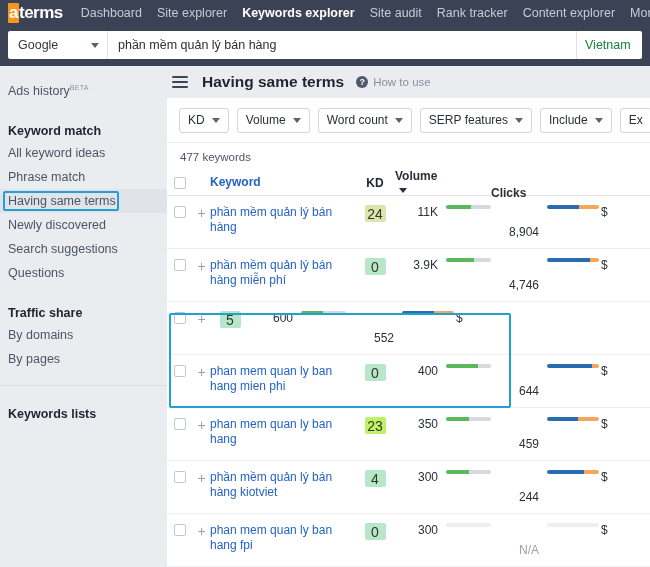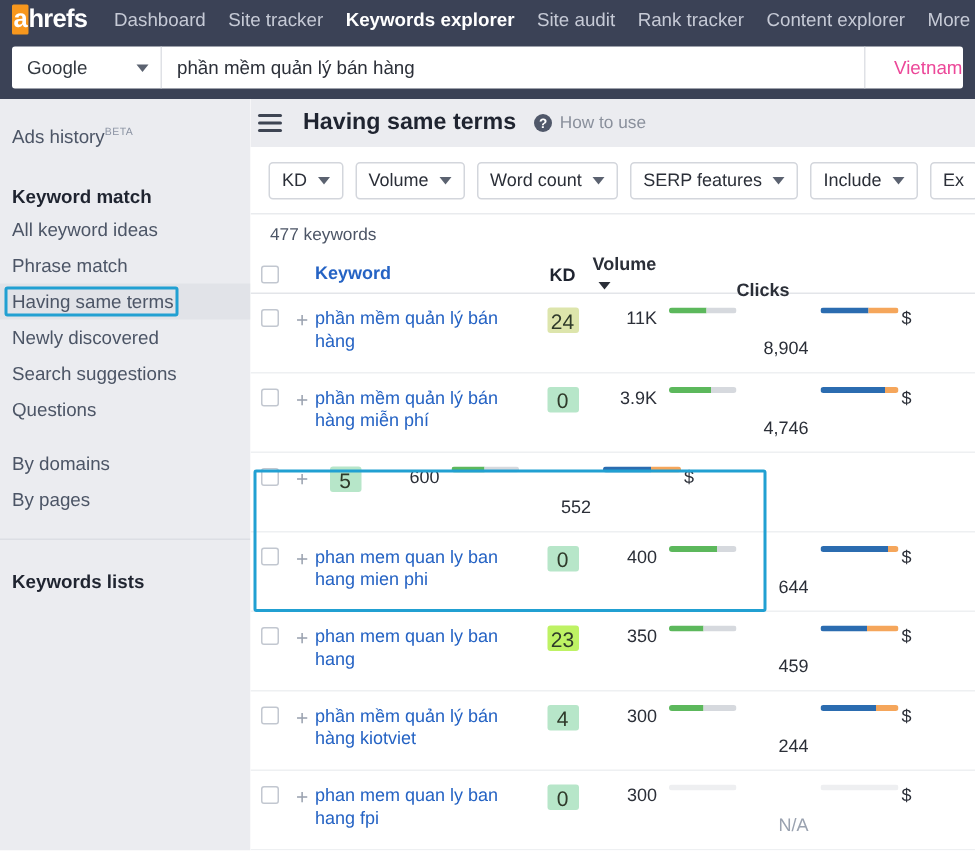--- a/index.html
+++ b/index.html
@@ -85,23 +85,23 @@
     align-items: center;
     padding: 0 10px;
     font-size: 12.5px;
     color: #2b2f38;
   }
   .se-country {
     width: 66px;
     height: 100%;
     display: flex;
     align-items: center;
-    padding-left: 19px;
+    padding-left: 8px;
     font-size: 12.5px;
-    color: #ec4899;
+    color: #15803d;
     border-left: 1px solid #dfe1e6;
     cursor: pointer;
   }
 
   
   .body-wrap { display: flex; height: 501px; }
 
   
   .sidebar {
     width: 167px;
@@ -317,24 +317,24 @@
     pointer-events: none;
     z-index: 5;
   }
   .table-area { position: relative; }
 </style>
 </head>
 <body>
 
 <div class="topnav">
   <div class="logo">
-    <span class="a-box">a</span><span>hrefs</span>
+    <span class="a-box">a</span><span>terms</span>
   </div>
   <div class="navlink">Dashboard</div>
-  <div class="navlink">Site tracker</div>
+  <div class="navlink">Site explorer</div>
   <div class="navlink active">Keywords explorer</div>
   <div class="navlink">Site audit</div>
   <div class="navlink">Rank tracker</div>
   <div class="navlink">Content explorer</div>
   <div class="navlink">More</div>
 </div>
 
 <div class="searchbar-wrap">
   <div class="searchbar">
     <div class="se-select">
@@ -357,20 +357,21 @@
     <div class="side-item">All keyword ideas</div>
     <div class="side-item">Phrase match</div>
     <div class="side-item selected">
       <span>Having same terms</span>
       <span class="side-hl" style="border-color: rgb(33, 160, 210);"></span>
     </div>
     <div class="side-item">Newly discovered</div>
     <div class="side-item">Search suggestions</div>
     <div class="side-item">Questions</div>
     <div class="side-gap"></div>
+    <div class="side-item hdr">Traffic share</div>
     <div class="side-item">By domains</div>
     <div class="side-item">By pages</div>
     <div class="side-divider"></div>
     <div class="side-gap"></div>
     <div class="side-item hdr">Keywords lists</div>
   </div>
 
   <div class="main">
 
     <div class="main-head">

